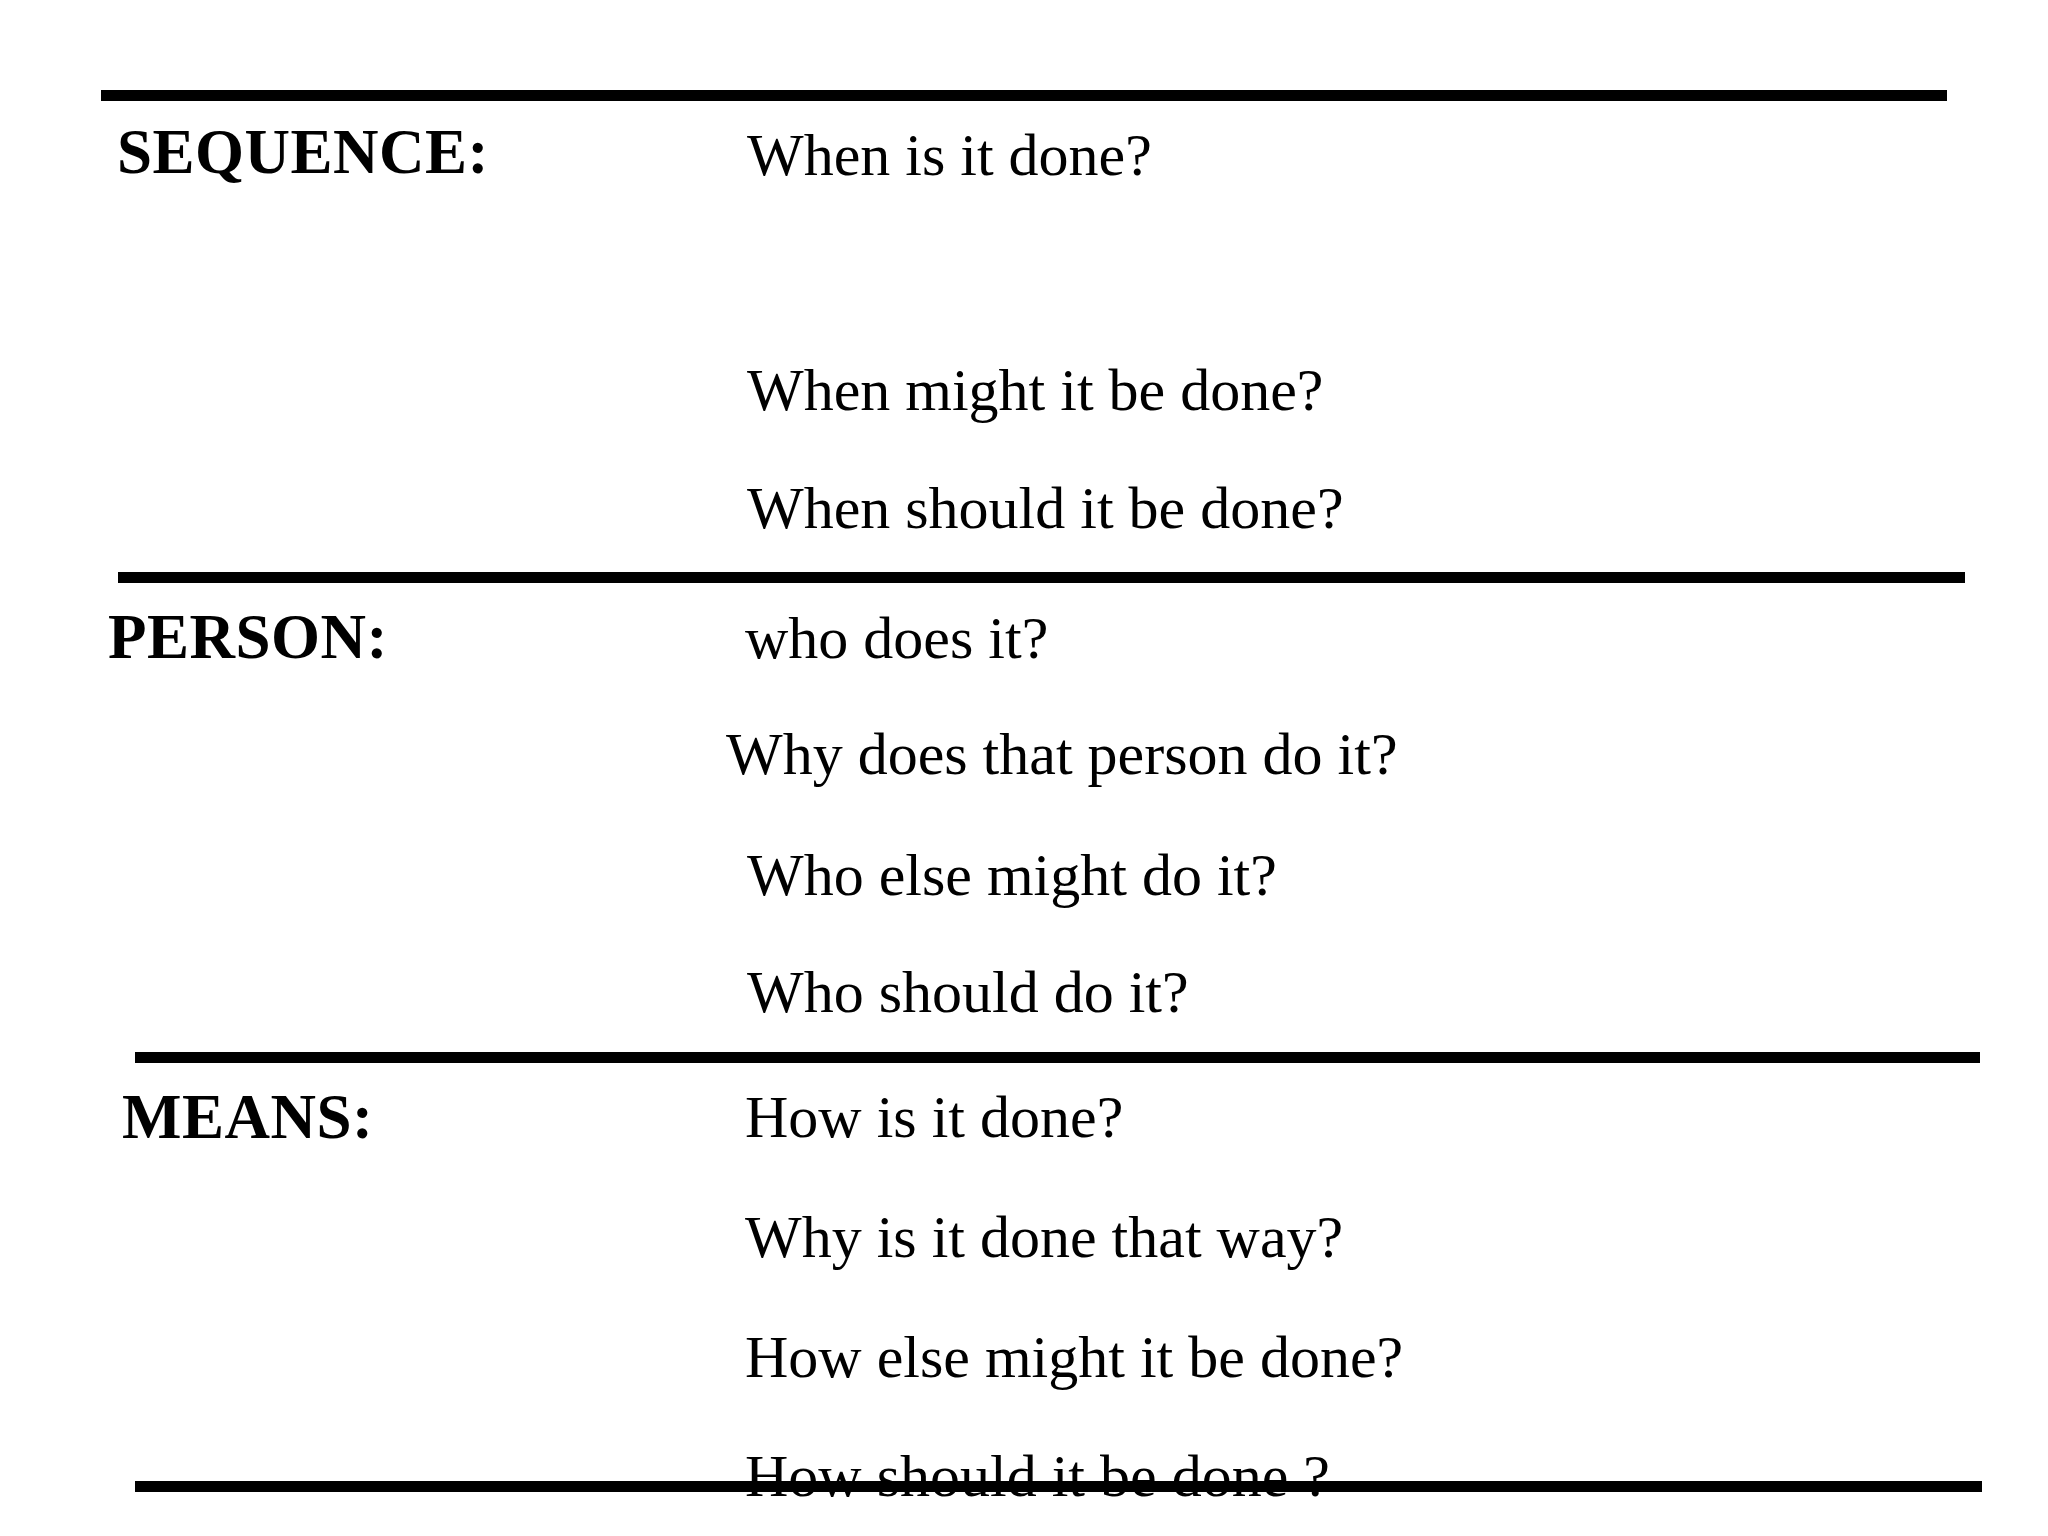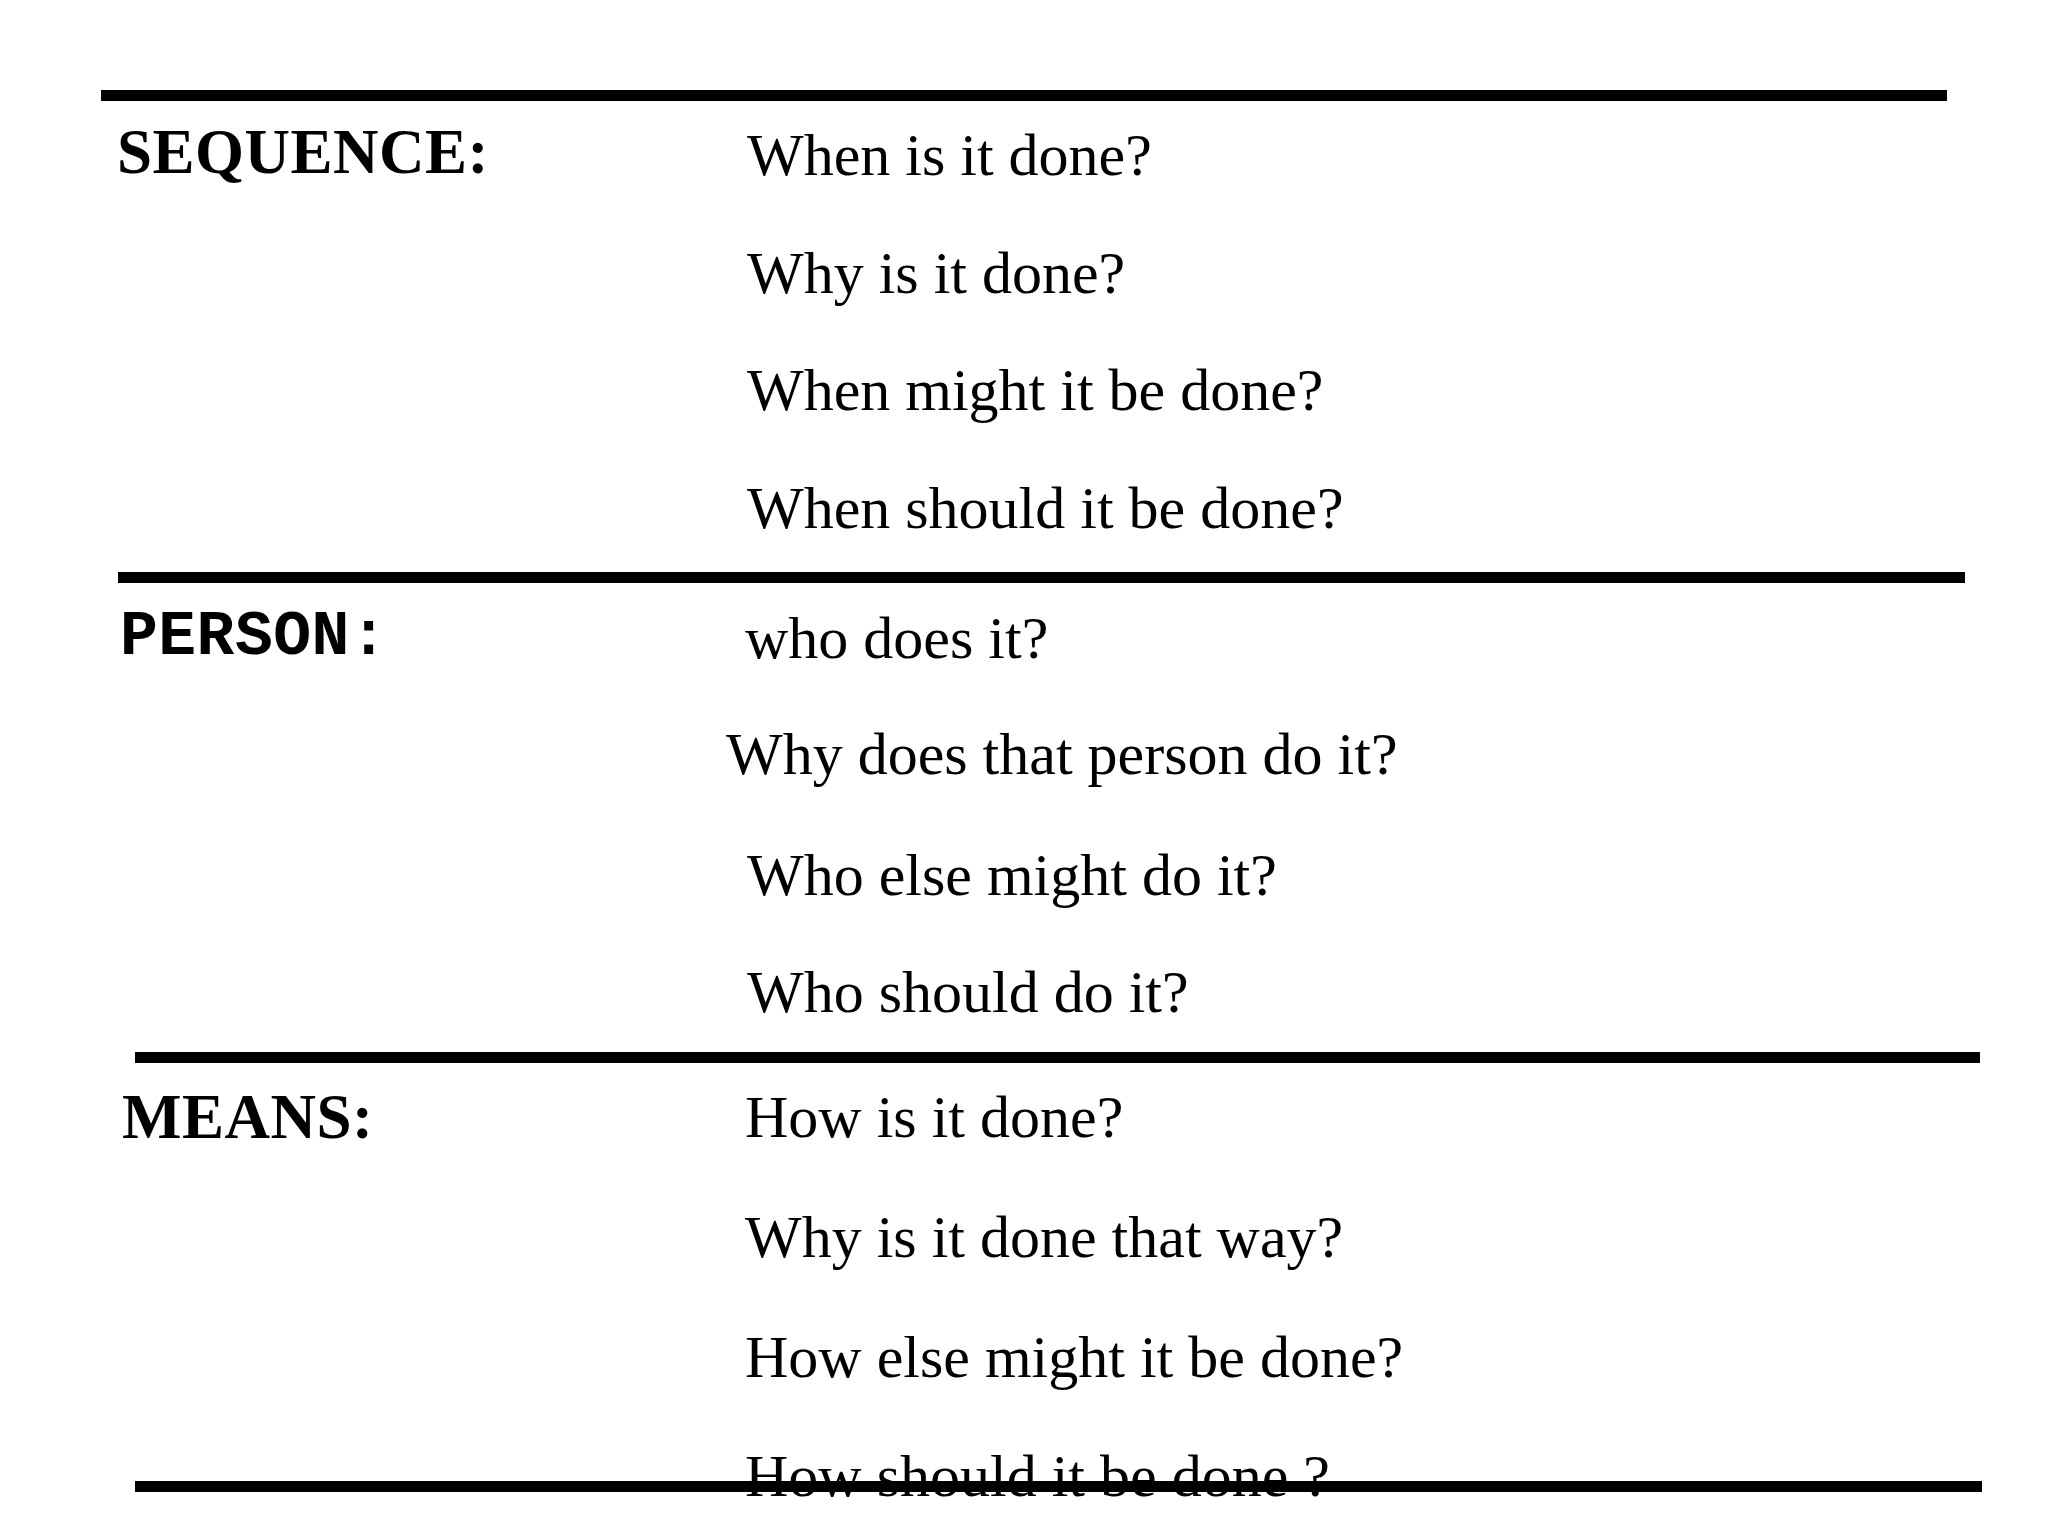--- a/index.html
+++ b/index.html
@@ -36,21 +36,21 @@
   
   .section-label {
     position: absolute;
     font-weight: bold;
     font-size: 63px;
     line-height: 1;
     letter-spacing: 0.5px;
     white-space: nowrap;
   }
   .label-sequence { left: 117px; top: 121px;  }
-  .label-person   { left: 120px; top: 606px; font-family: Liberation Mono, monospace;  }
+  .label-person   { left: 108px; top: 606px;  }
   .label-means    { left: 122px; top: 1086px; }
 
   
   .question {
     position: absolute;
     font-size: 60px;
     line-height: 1;
     white-space: nowrap;
     font-weight: normal;
   }
@@ -76,21 +76,20 @@
 </head>
 <body>
 
 <div class="slide">
 
   <div class="rule rule-top"></div>
 
   <div class="section-label label-sequence">SEQUENCE:</div>
 
   <div class="question q-s1">When is it done?</div>
-  <div class="question q-s2">Why is it done?</div>
   <div class="question q-s3">When might it be done?</div>
   <div class="question q-s4">When should it be done?</div>
 
   <div class="rule rule-second"></div>
 
   <div class="section-label label-person">PERSON:</div>
 
   <div class="question q-p1">who does it?</div>
   <div class="question q-p2">Why does that person do it?</div>
   <div class="question q-p4">Who should do it?</div>

